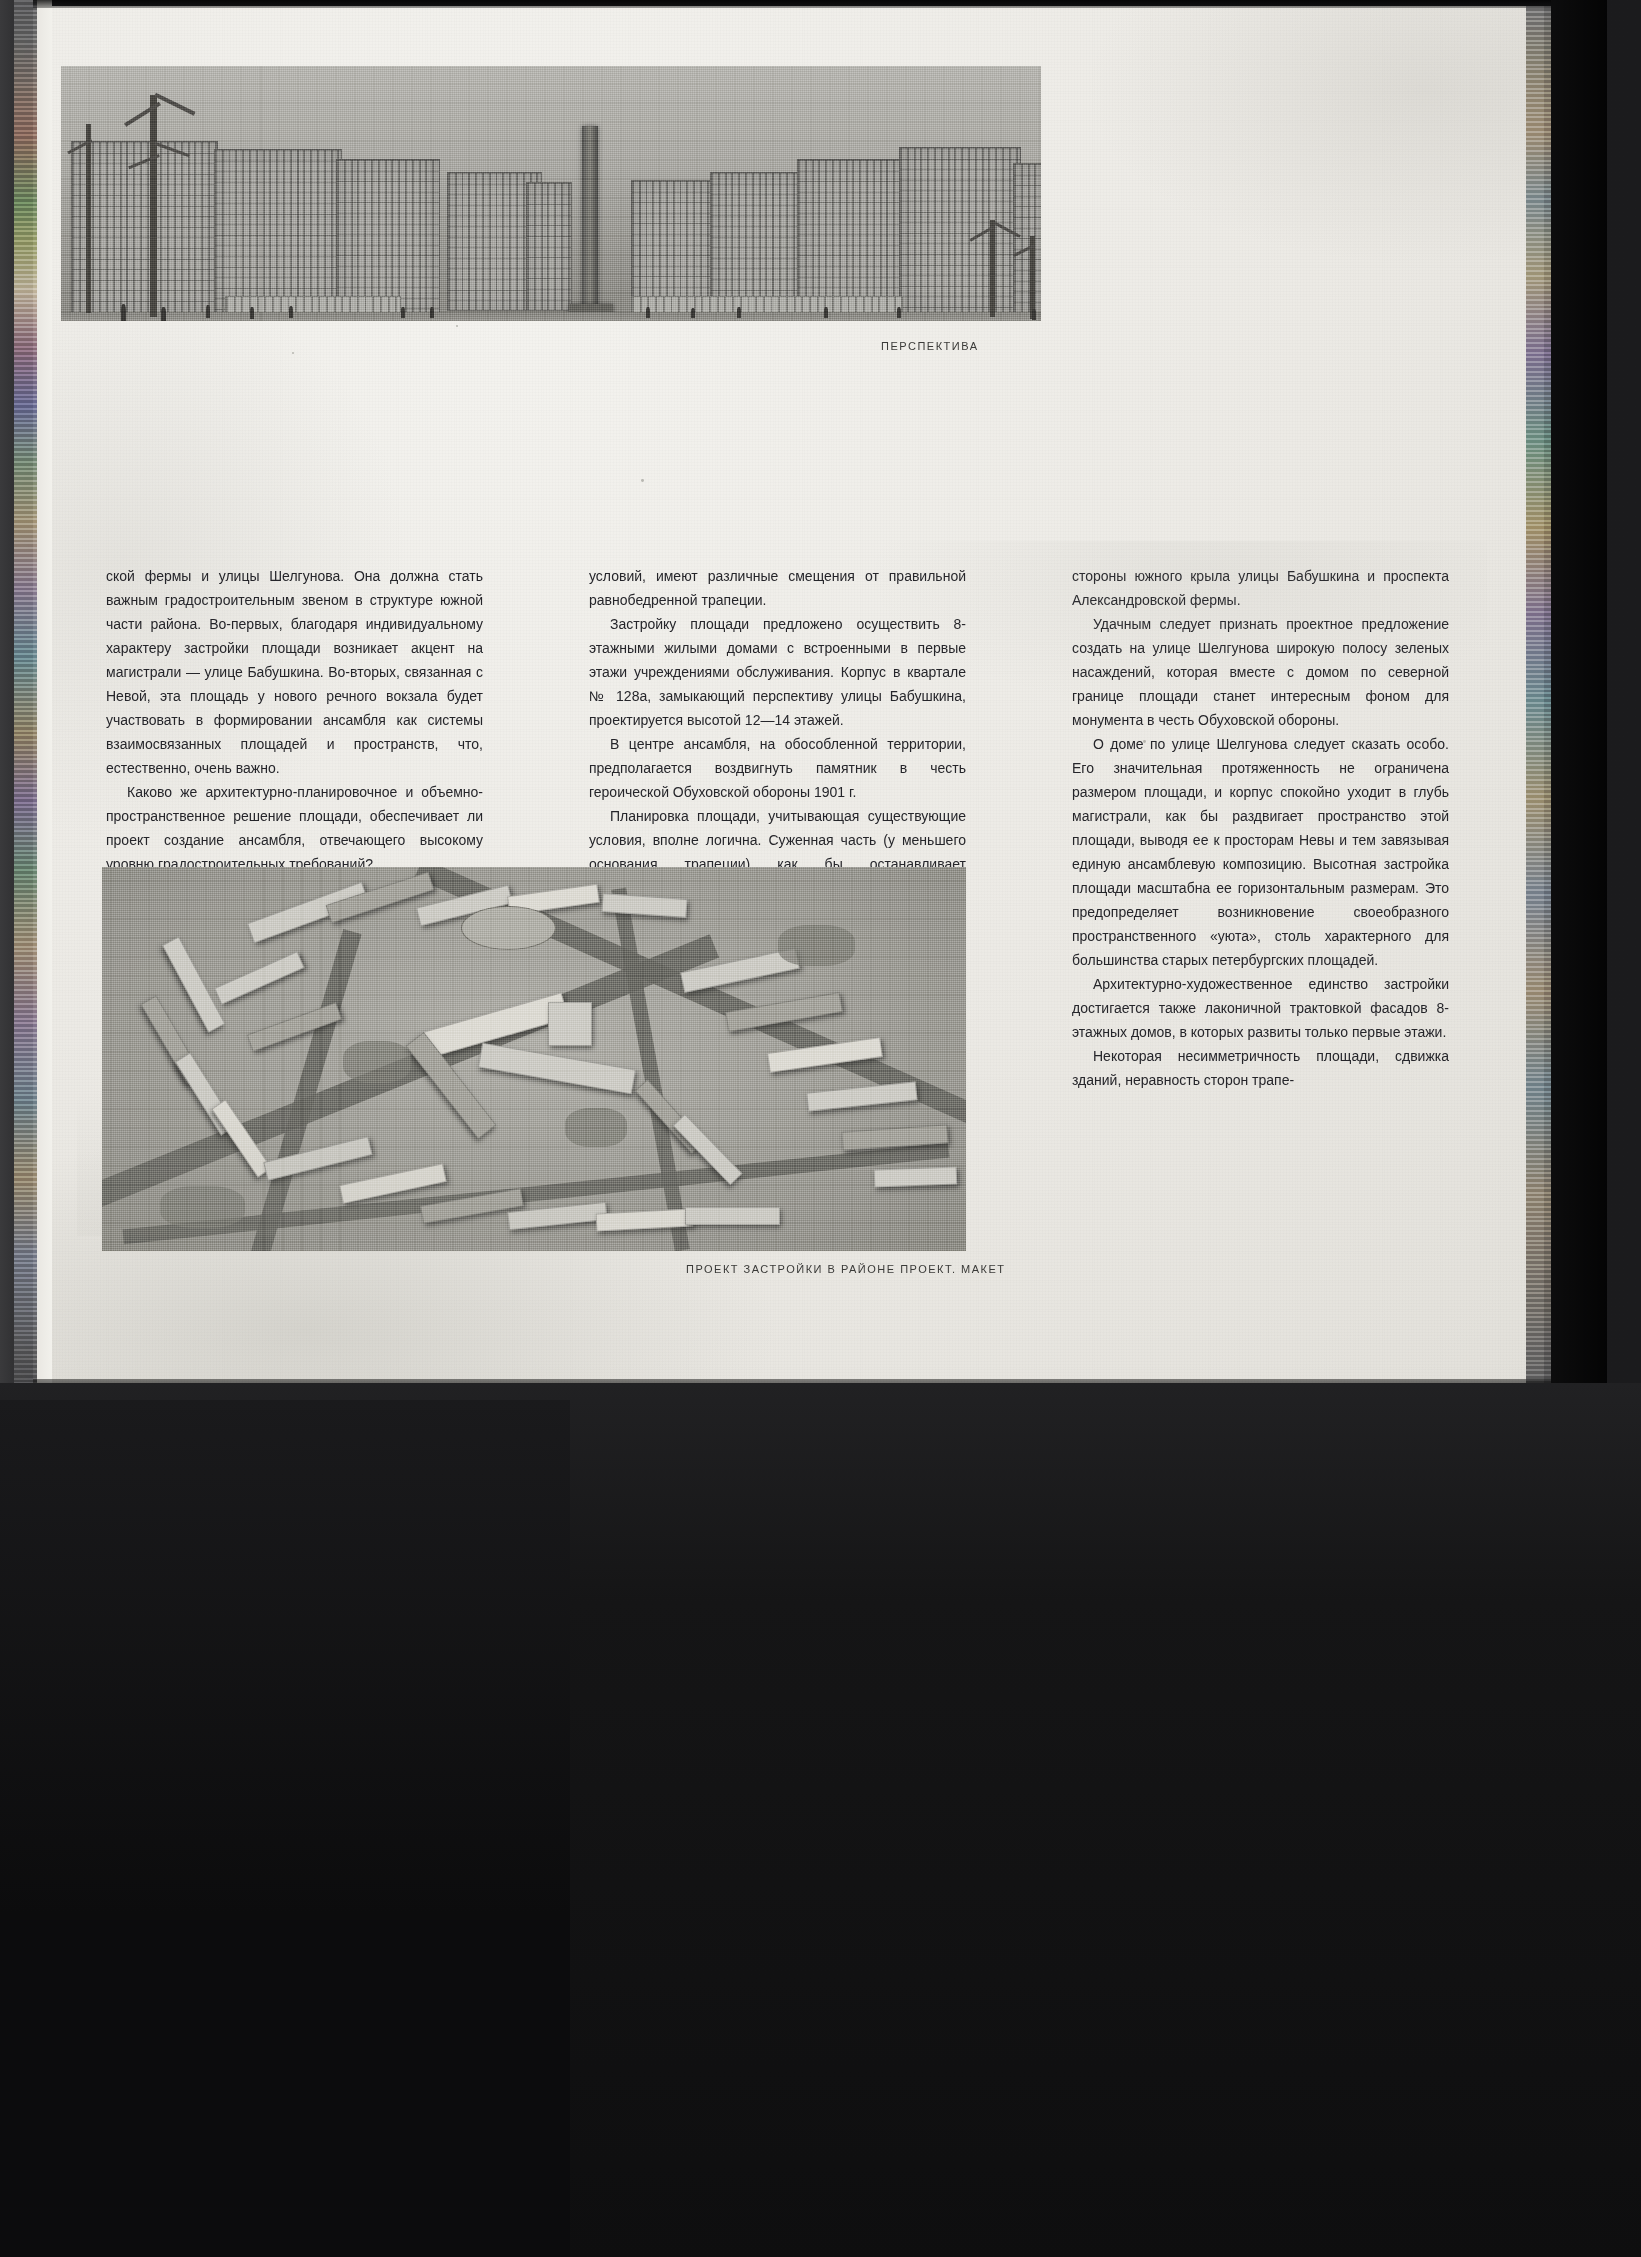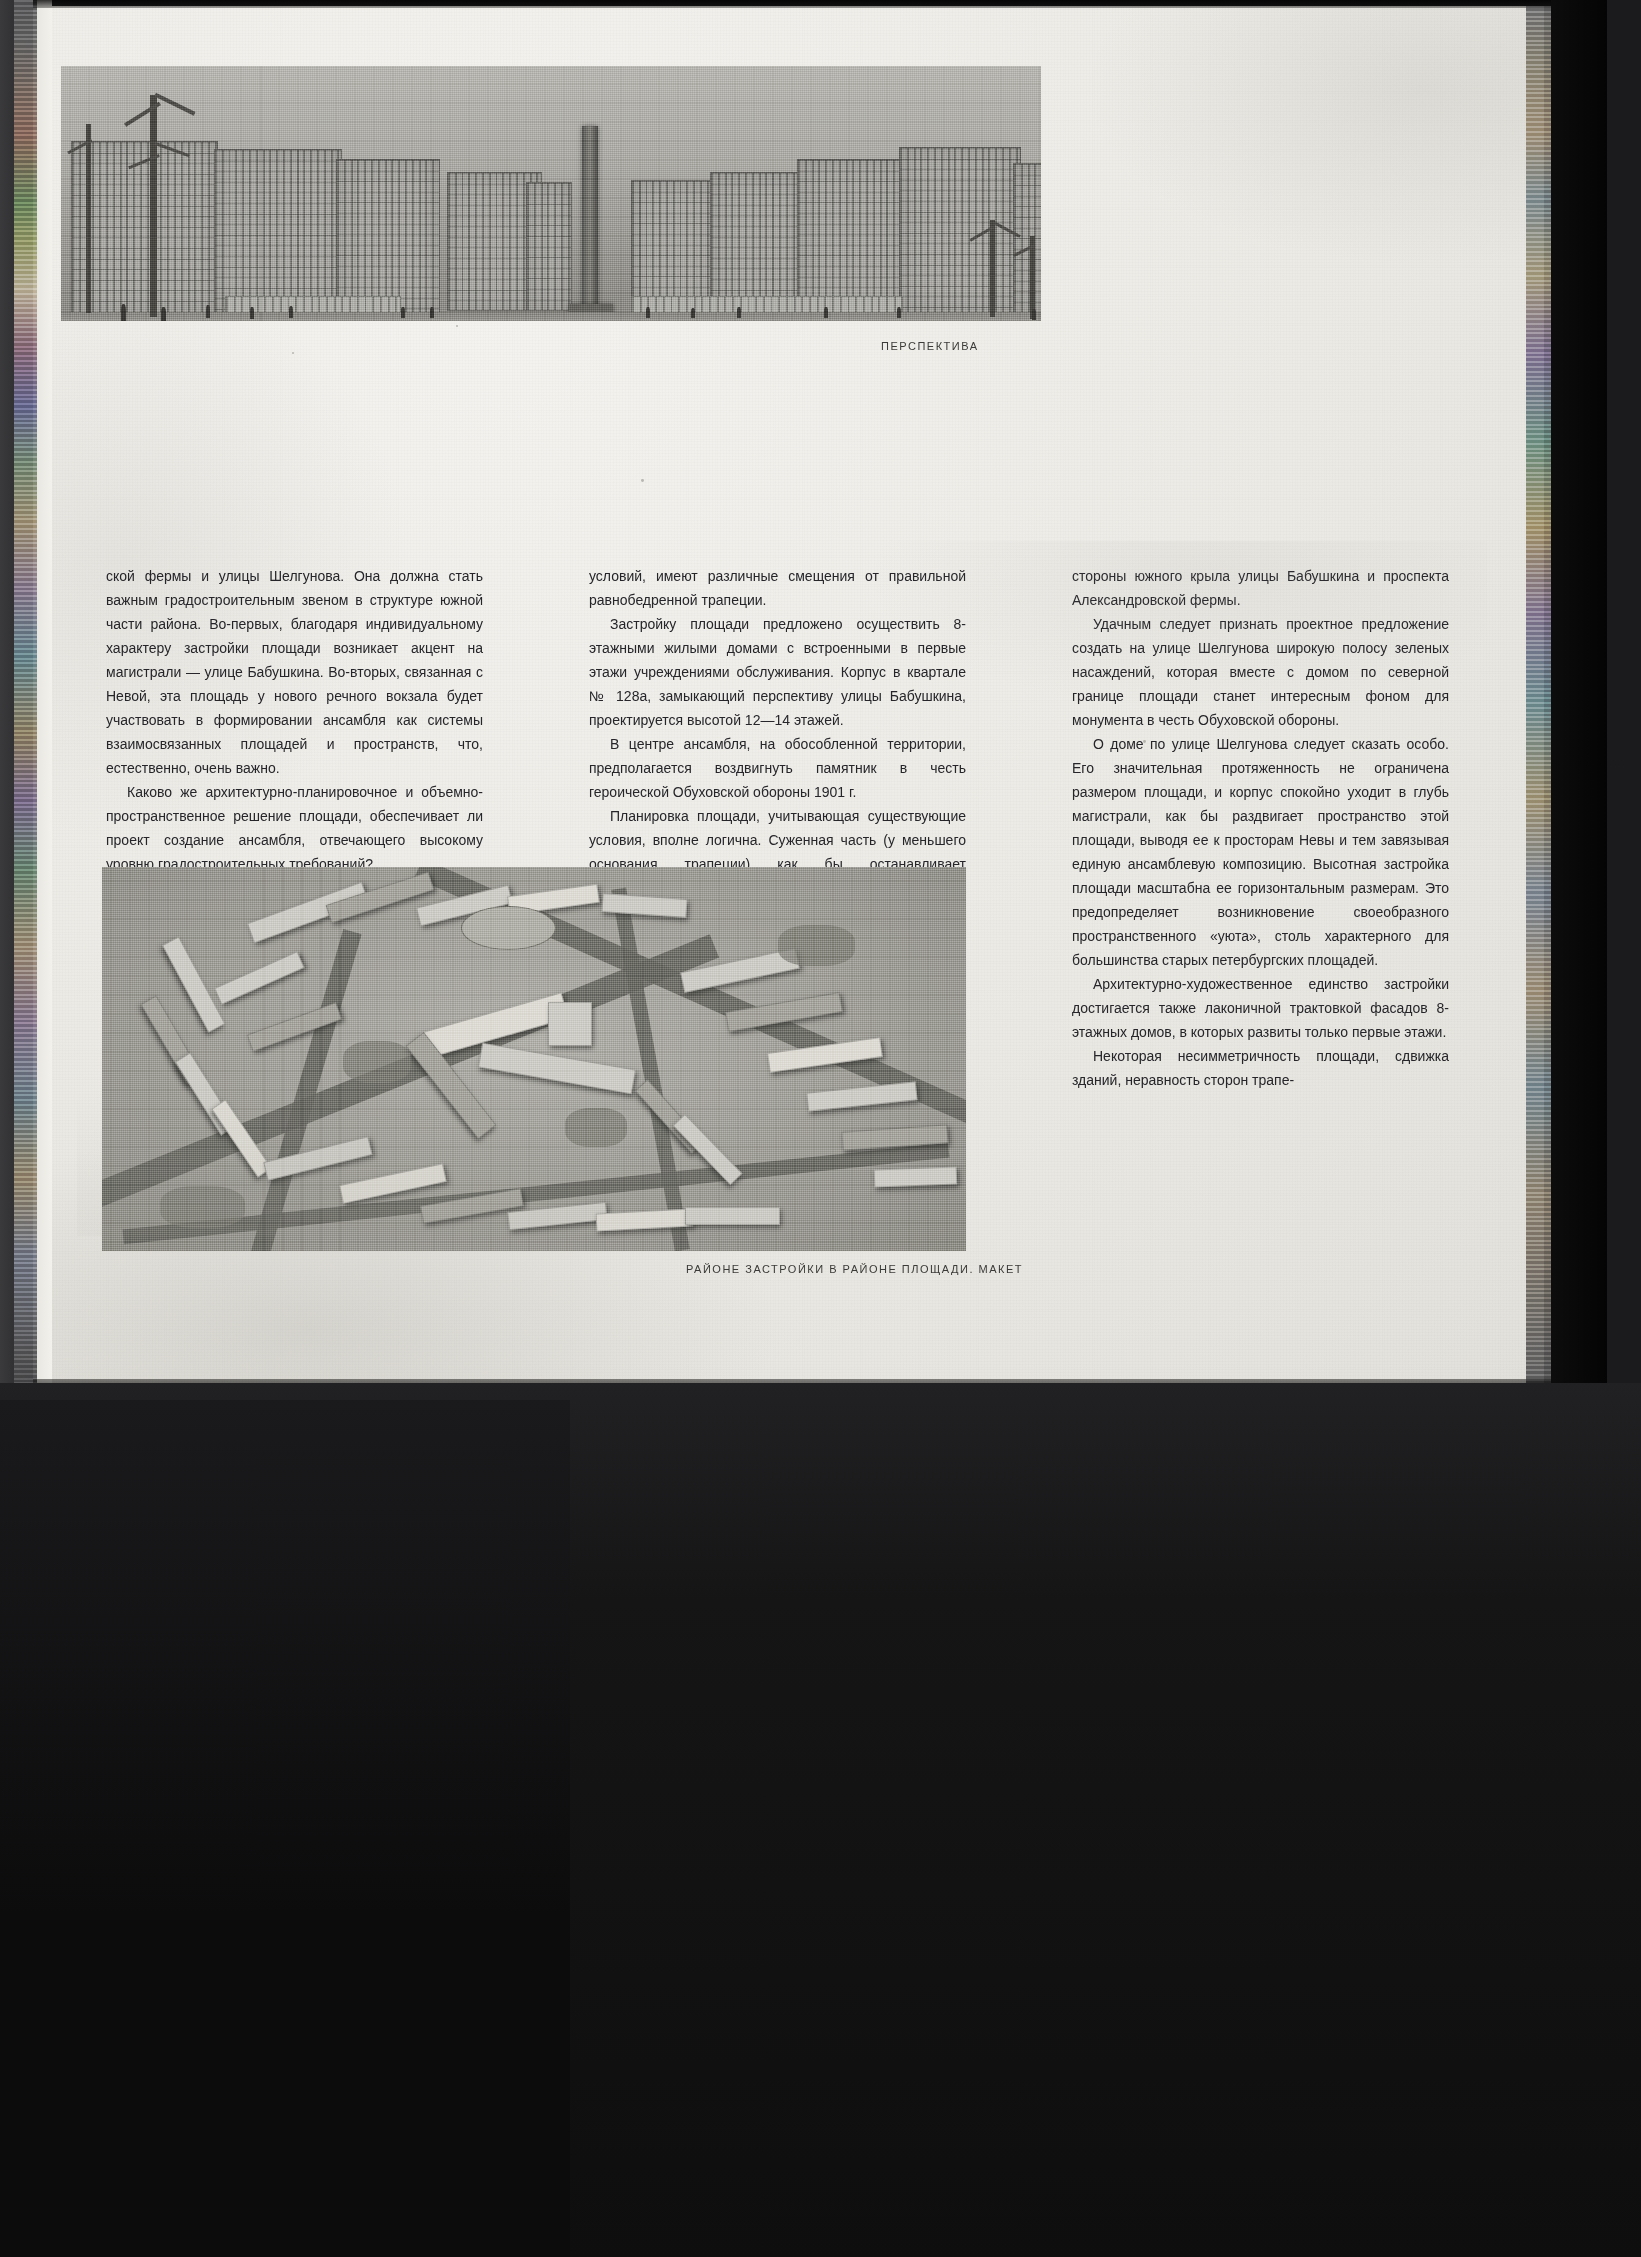--- a/index.html
+++ b/index.html
@@ -229,21 +229,21 @@
       </div>
     <div class="col" id="col3">
         <p class="">стороны южного крыла улицы Бабушкина и проспекта Александровской фермы.</p>
         <p class="ind">Удачным следует признать проектное предложение создать на улице Шелгунова широкую полосу зеленых насаждений, которая вместе с домом по северной границе площади станет интересным фоном для монумента в честь Обуховской обороны.</p>
         <p class="ind">О доме по улице Шелгунова следует сказать особо. Его значительная протяженность не ограничена размером площади, и корпус спокойно уходит в глубь магистрали, как бы раздвигает пространство этой площади, выводя ее к просторам Невы и тем завязывая единую ансамблевую композицию. Высотная застройка площади масштабна ее горизонтальным размерам. Это предопределяет возникновение своеобразного пространственного «уюта», столь характерного для большинства старых петербургских площадей.</p>
         <p class="ind">Архитектурно-художественное единство застройки достигается также лаконичной трактовкой фасадов 8-этажных домов, в которых развиты только первые этажи.</p>
         <p class="ind">Некоторая несимметричность площади, сдвижка зданий, неравность сторон трапе-</p>
       </div>
   </div>
 
-  <div class="cap" style="left:653px; top:1257px;">РАЙОНЕ ЗАСТРОЙКИ В РАЙОНЕ ПЛОЩАДИ. МАКЕТ</div>
+  <div class="cap" style="left:653px; top:1257px;">ПРОЕКТ ЗАСТРОЙКИ В РАЙОНЕ ПРОЕКТ. МАКЕТ</div>
 
   <div class="photo" id="model-photo" style="left:69px; top:861px;">
     <div class="base"></div>
 
     <div class="road" style="left:-39px; top:193px; width:676px; height:25px; transform:rotate(-22deg);"></div>
     <div class="road" style="left:290px; top:116px; width:618px; height:21px; transform:rotate(24deg);"></div>
     <div class="road" style="left:193px; top:58px; width:19.3px; height:348px; transform:rotate(16deg);"></div>
     <div class="road" style="left:541px; top:19.3px; width:15.4px; height:367px; transform:rotate(-10deg);"></div>
     <div class="road" style="left:19.3px; top:319px; width:830px; height:15.4px; transform:rotate(-6deg);"></div>
 

